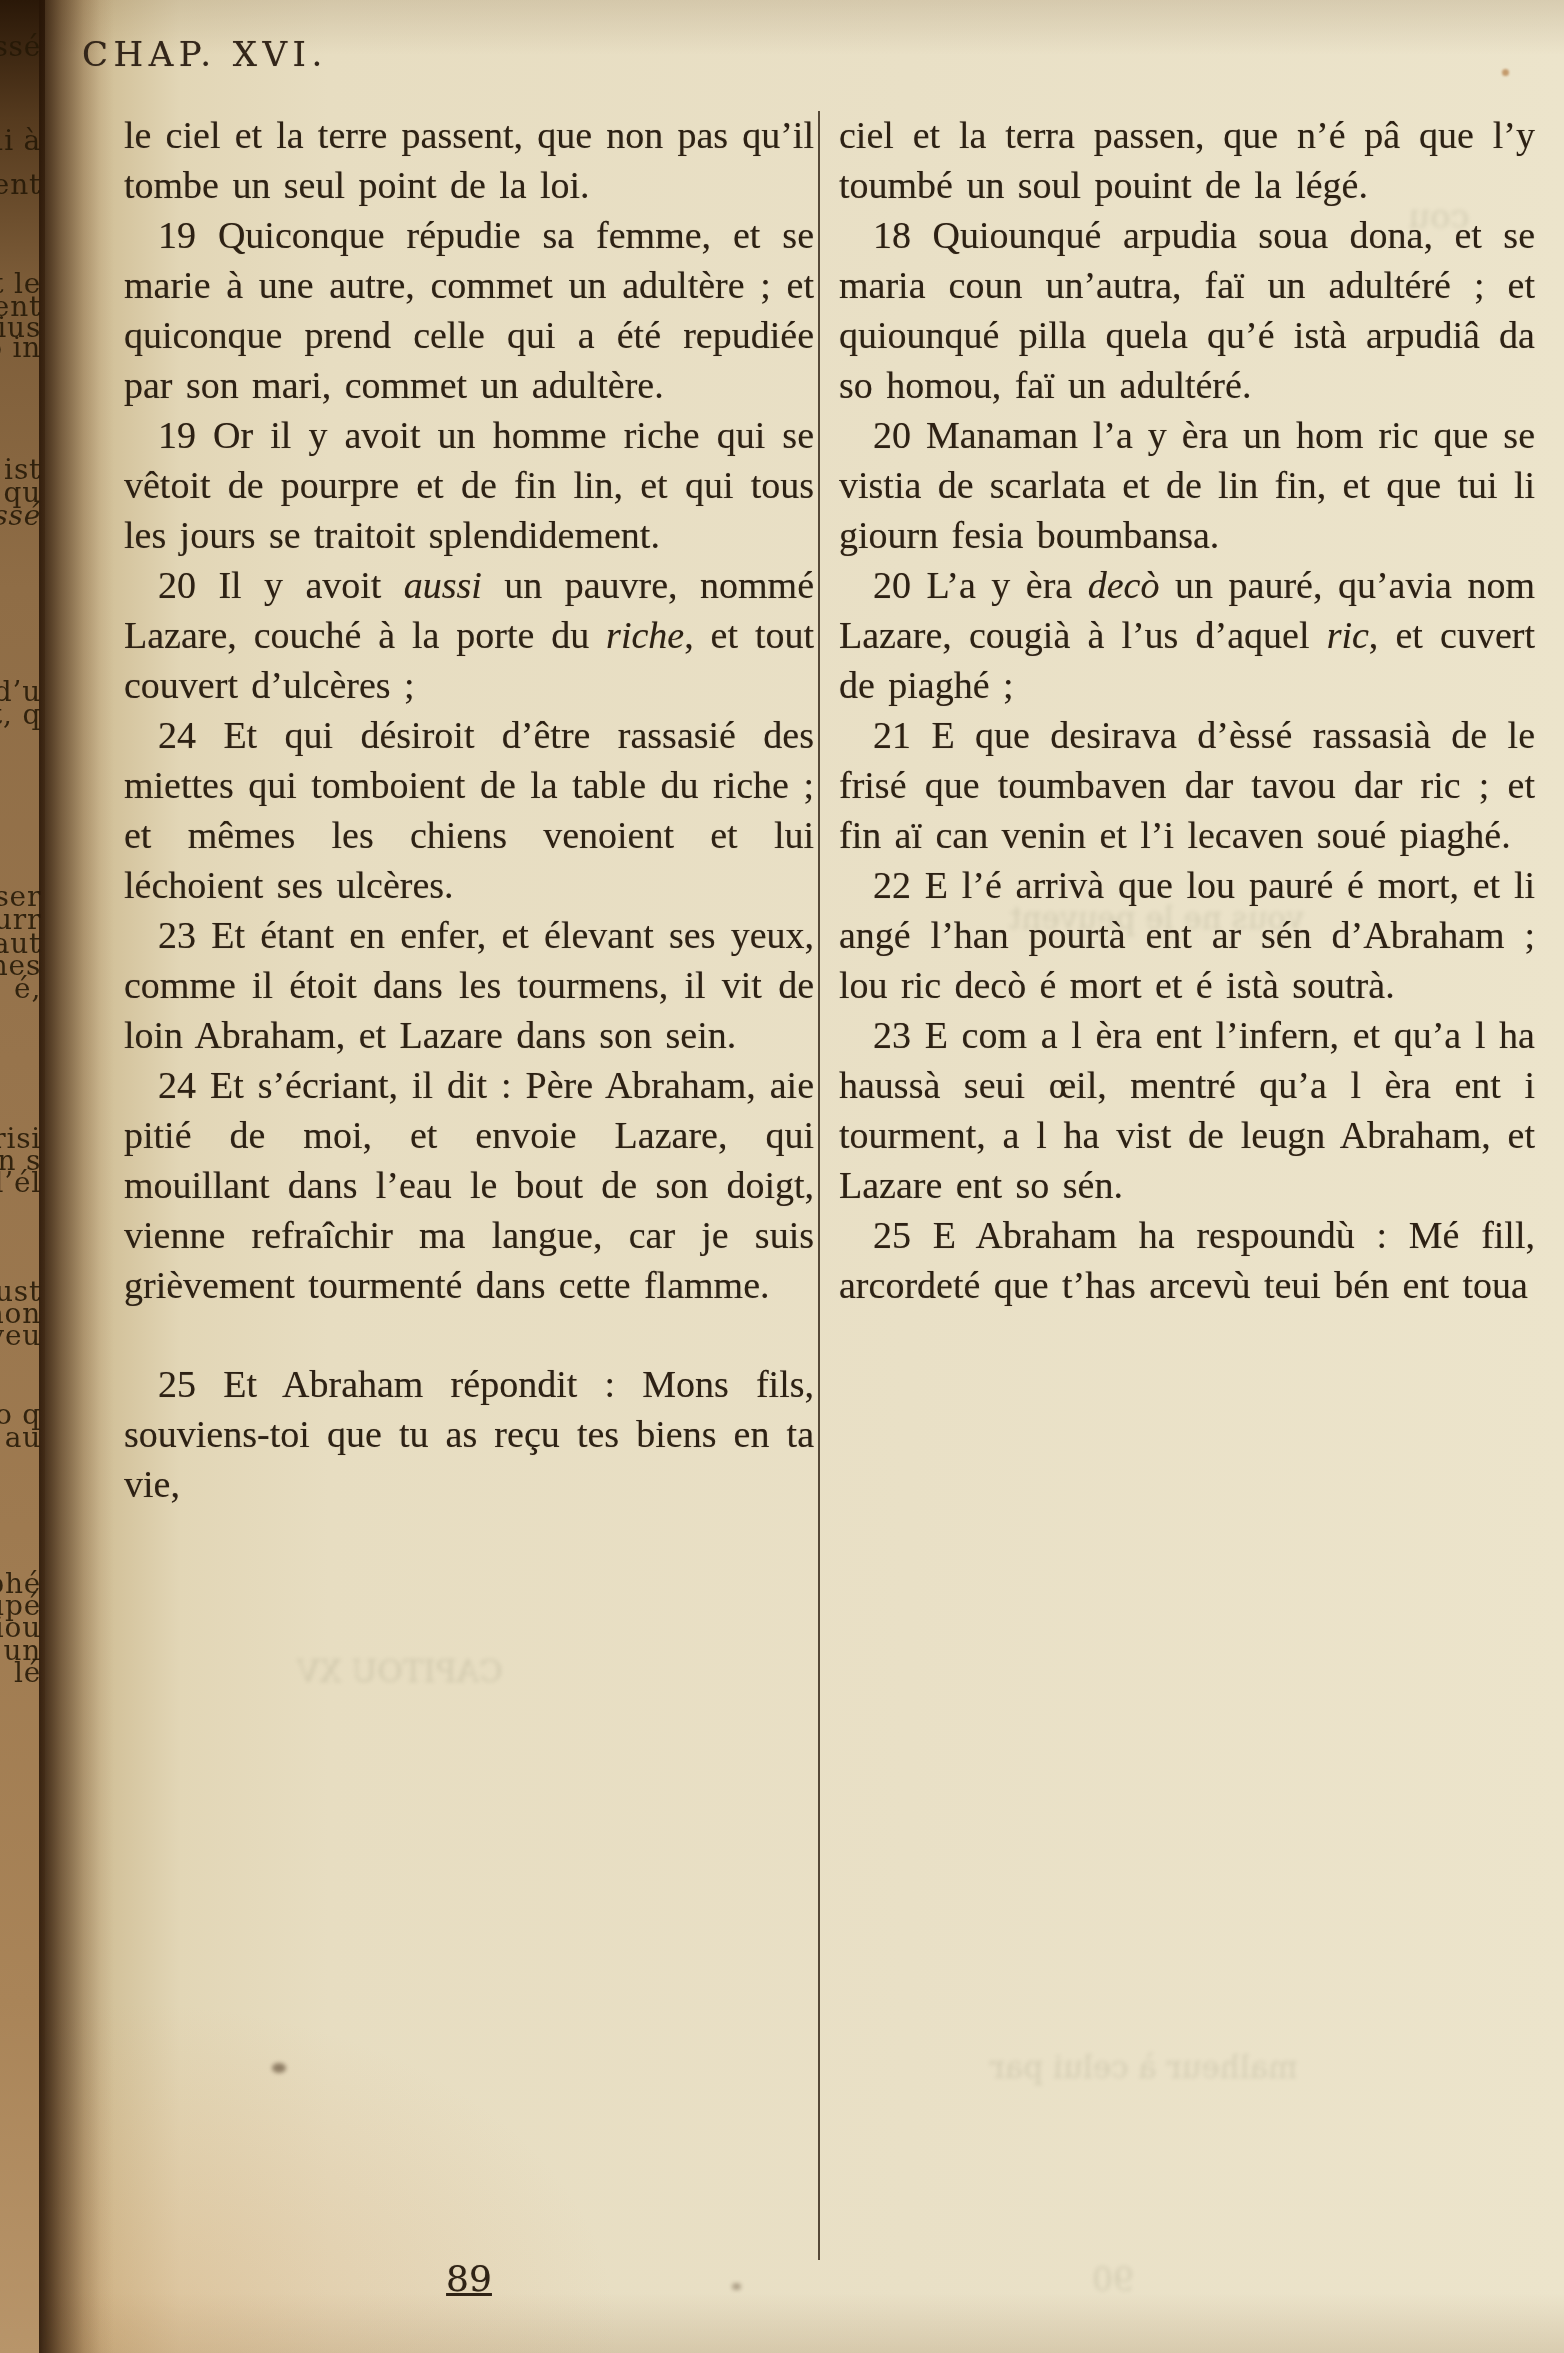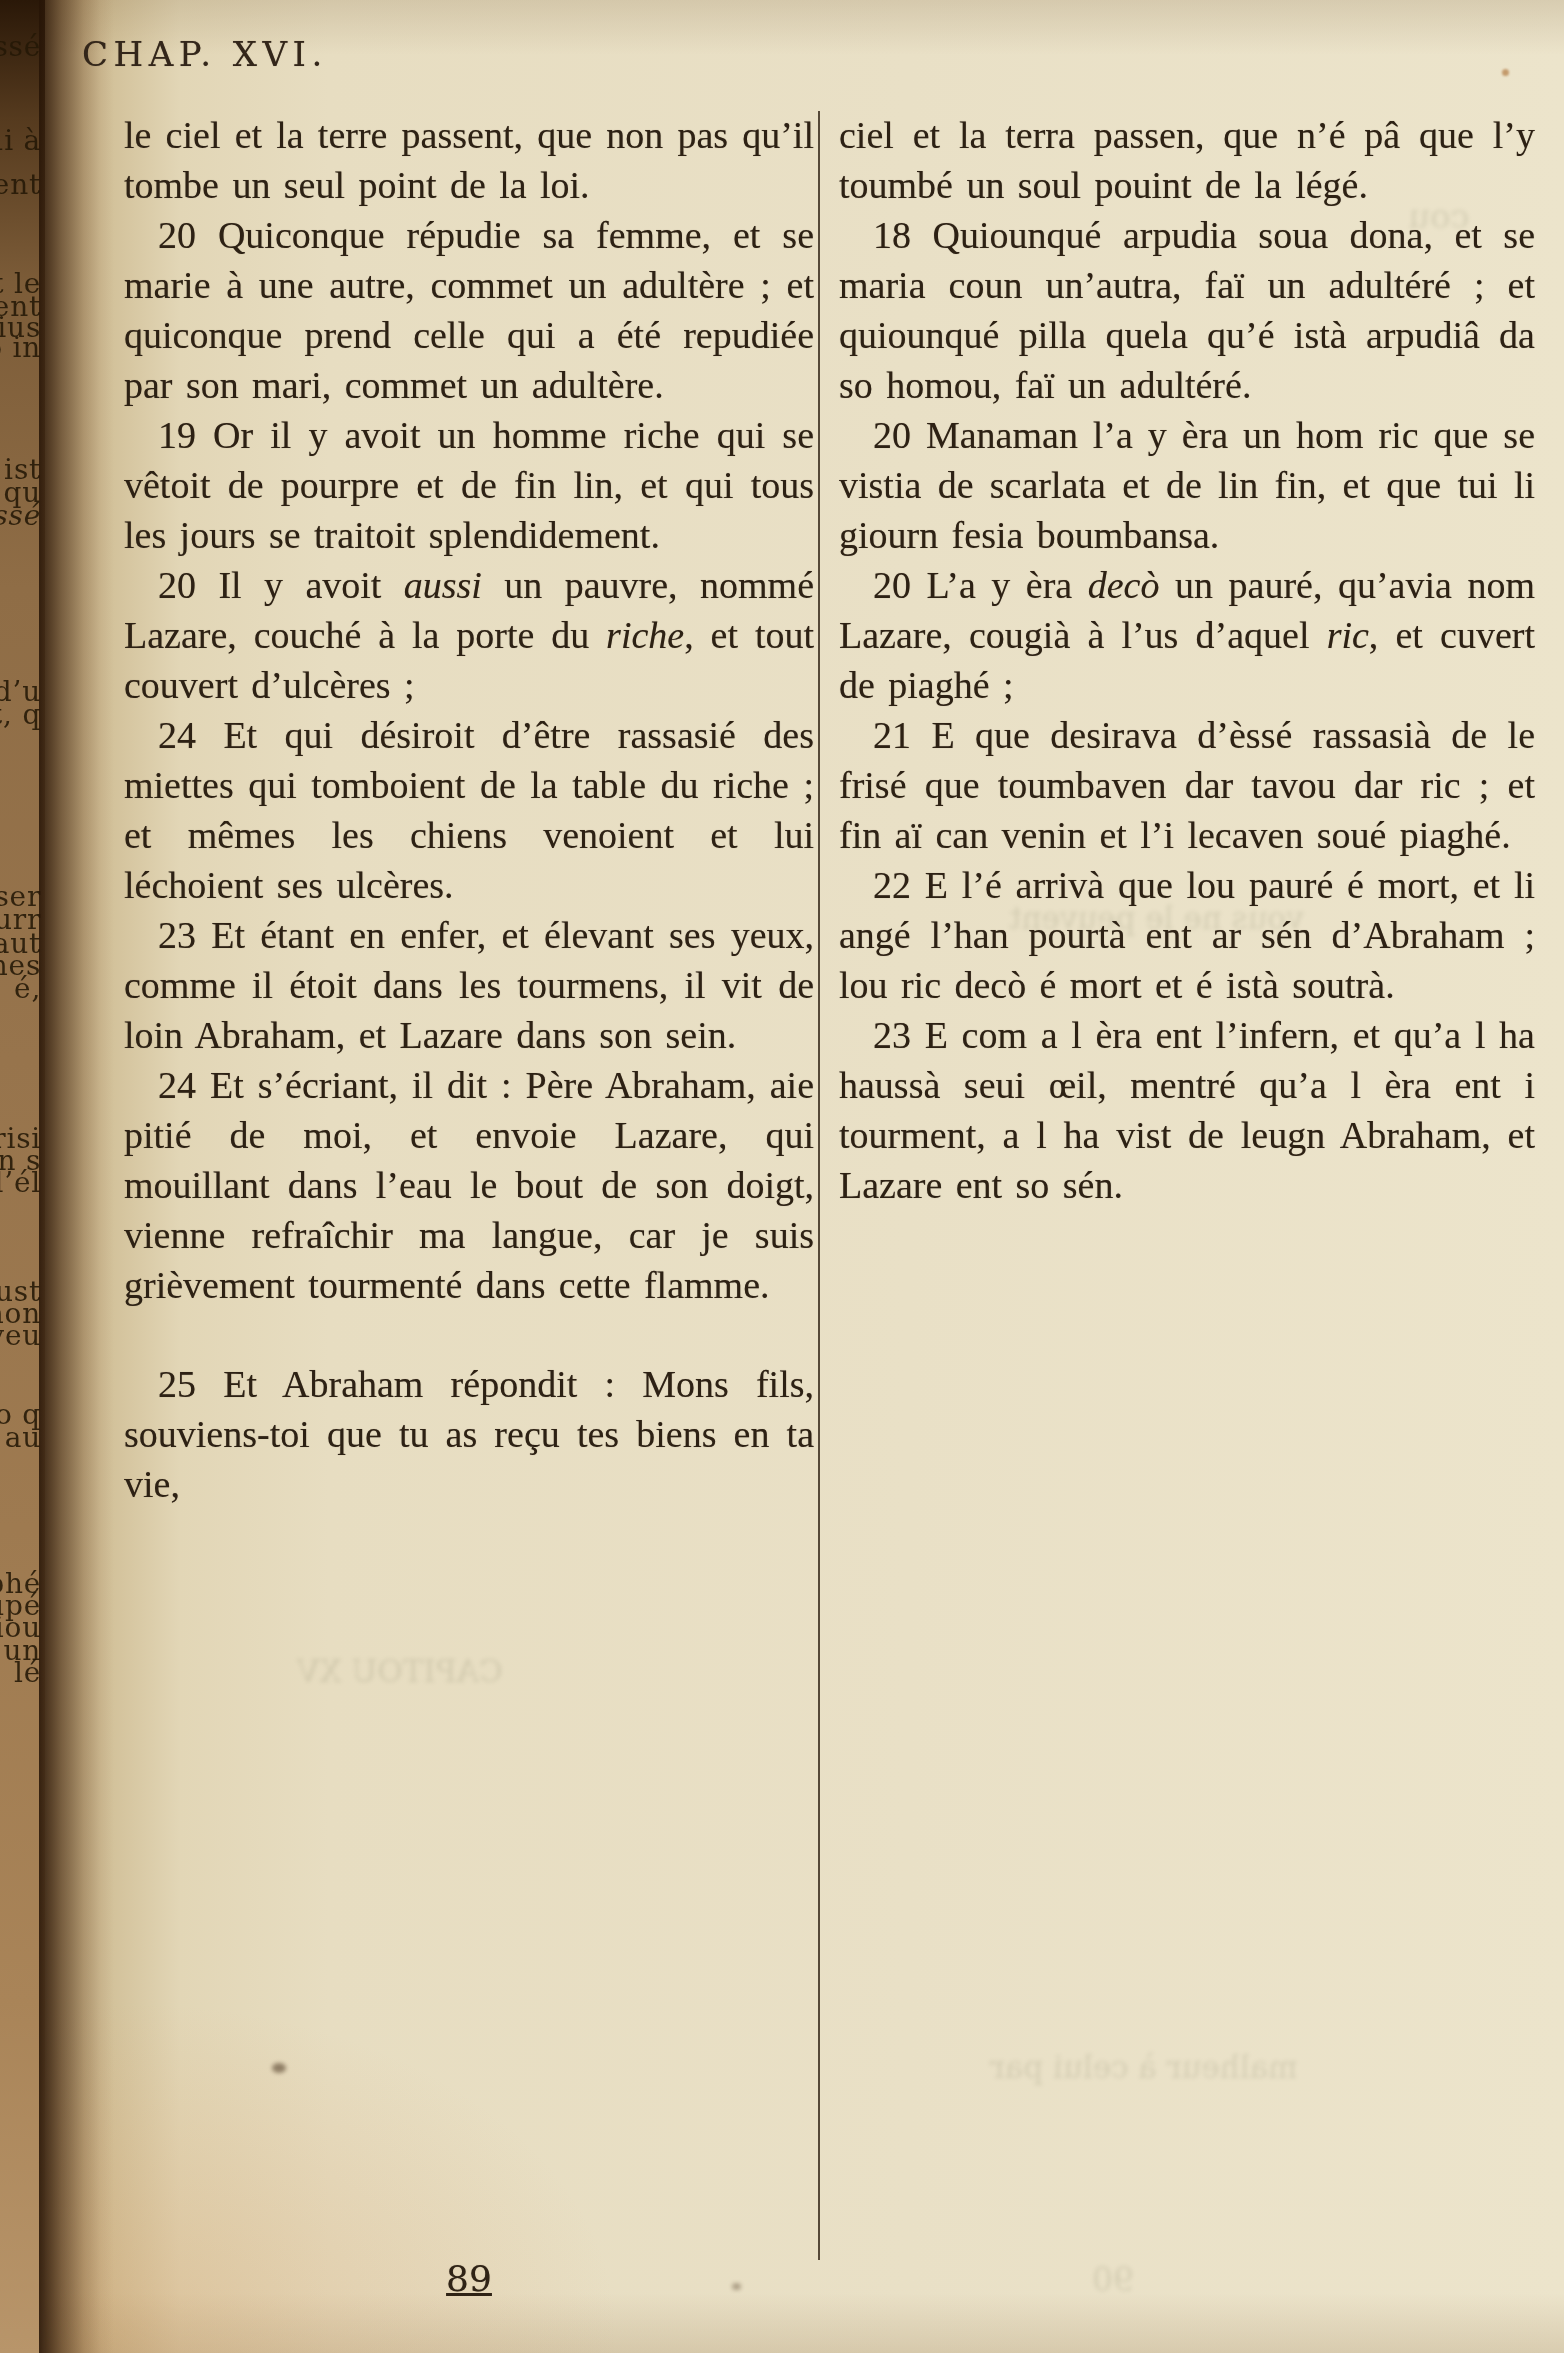--- a/index.html
+++ b/index.html
@@ -95,36 +95,37 @@
       <span class="frag" style="top: 1592px;">oupé</span>
       <span class="frag" style="top: 1614px;">Diou</span>
       <span class="frag" style="top: 1637px;">un</span>
       <span class="frag" style="top: 1659px;">lé</span>
     </div>
   <div class="fold"></div>
   <div class="header">CHAP. XVI.</div>
   <div class="divider"></div>
   <div class="col left">
       <p class="verse"><span>le ciel et la terre passent, que non pas qu’il tombe un seul point de la loi.</span></p>
-      <p class="verse ind"><span>20 Quiconque répudie sa femme, et se marie à une autre, commet un adultère ; et quiconque prend celle qui a été repudiée par son mari, commet un adultère.</span></p>
+      <p class="verse ind"><span>19 Quiconque répudie sa femme, et se marie à une autre, commet un adultère ; et quiconque prend celle qui a été repudiée par son mari, commet un adultère.</span></p>
       <p class="verse ind"><span>19 Or il y avoit un homme riche qui se vêtoit de pourpre et de fin lin, et qui tous les jours se traitoit splendidement.</span></p>
       <p class="verse ind"><span>20 Il y avoit </span><i>aussi</i><span> un pauvre, nommé Lazare, couché à la porte du </span><i>riche</i><span>, et tout couvert d’ulcères ;</span></p>
       <p class="verse ind"><span>24 Et qui désiroit d’être rassasié des miettes qui tomboient de la table du riche ; et mêmes les chiens venoient et lui léchoient ses ulcères.</span></p>
       <p class="verse ind"><span>23 Et étant en enfer, et élevant ses yeux, comme il étoit dans les tourmens, il vit de loin Abraham, et Lazare dans son sein.</span></p>
       <p class="verse ind"><span>24 Et s’écriant, il dit : Père Abraham, aie pitié de moi, et envoie Lazare, qui mouillant dans l’eau le bout de son doigt, vienne refraîchir ma langue, car je suis grièvement tourmenté dans cette flamme.</span></p>
       <p class="verse ind gap"><span>25 Et Abraham répondit : Mons fils, souviens-toi que tu as reçu tes biens en ta vie,</span></p>
     </div>
   <div class="col right">
       <p class="verse"><span>ciel et la terra passen, que n’é pâ que l’y toumbé un soul pouint de la légé.</span></p>
       <p class="verse ind"><span>18 Quiounqué arpudia soua dona, et se maria coun un’autra, faï un adultéré ; et quiounqué pilla quela qu’é istà arpudiâ da so homou, faï un adultéré.</span></p>
       <p class="verse ind"><span>20 Manaman l’a y èra un hom ric que se vistia de scarlata et de lin fin, et que tui li giourn fesia boumbansa.</span></p>
       <p class="verse ind"><span>20 L’a y èra </span><i>decò</i><span> un pauré, qu’avia nom Lazare, cougià à l’us d’aquel </span><i>ric</i><span>, et cuvert de piaghé ;</span></p>
       <p class="verse ind"><span>21 E que desirava d’èssé rassasià de le frisé que toumbaven dar tavou dar ric ; et fin aï can venin et l’i lecaven soué piaghé.</span></p>
       <p class="verse ind"><span>22 E l’é arrivà que lou pauré é mort, et li angé l’han pourtà ent ar sén d’Abraham ; lou ric decò é mort et é istà soutrà.</span></p>
       <p class="verse ind"><span>23 E com a l èra ent l’infern, et qu’a l ha haussà seui œil, mentré qu’a l èra ent i tourment, a l ha vist de leugn Abraham, et Lazare ent so sén.</span></p>
+      <p class="verse ind"><span>25 E Abraham ha respoundù : Mé fill, arcordeté que t’has arcevù teui bén ent toua</span></p>
     </div>
   <div class="pagenum">89</div>
   <div class="spot s1"></div>
   <div class="spot s2"></div>
   <div class="spot s3"></div>
 <div class="ghost" style="left: 1408px; top: 196px; font-size: 34px;">cou</div>
     <div class="ghost" style="left: 1009px; top: 900px; font-size: 31px;">vous ne le peuvent</div>
     <div class="ghost" style="left: 297px; top: 1653px; font-size: 31px;">CAPITOU XV</div>
     <div class="ghost" style="left: 990px; top: 2049px; font-size: 31px;">malheur à celui par</div>
     <div class="ghost" style="left: 1092px; top: 2260px; font-size: 33px;">90</div>

